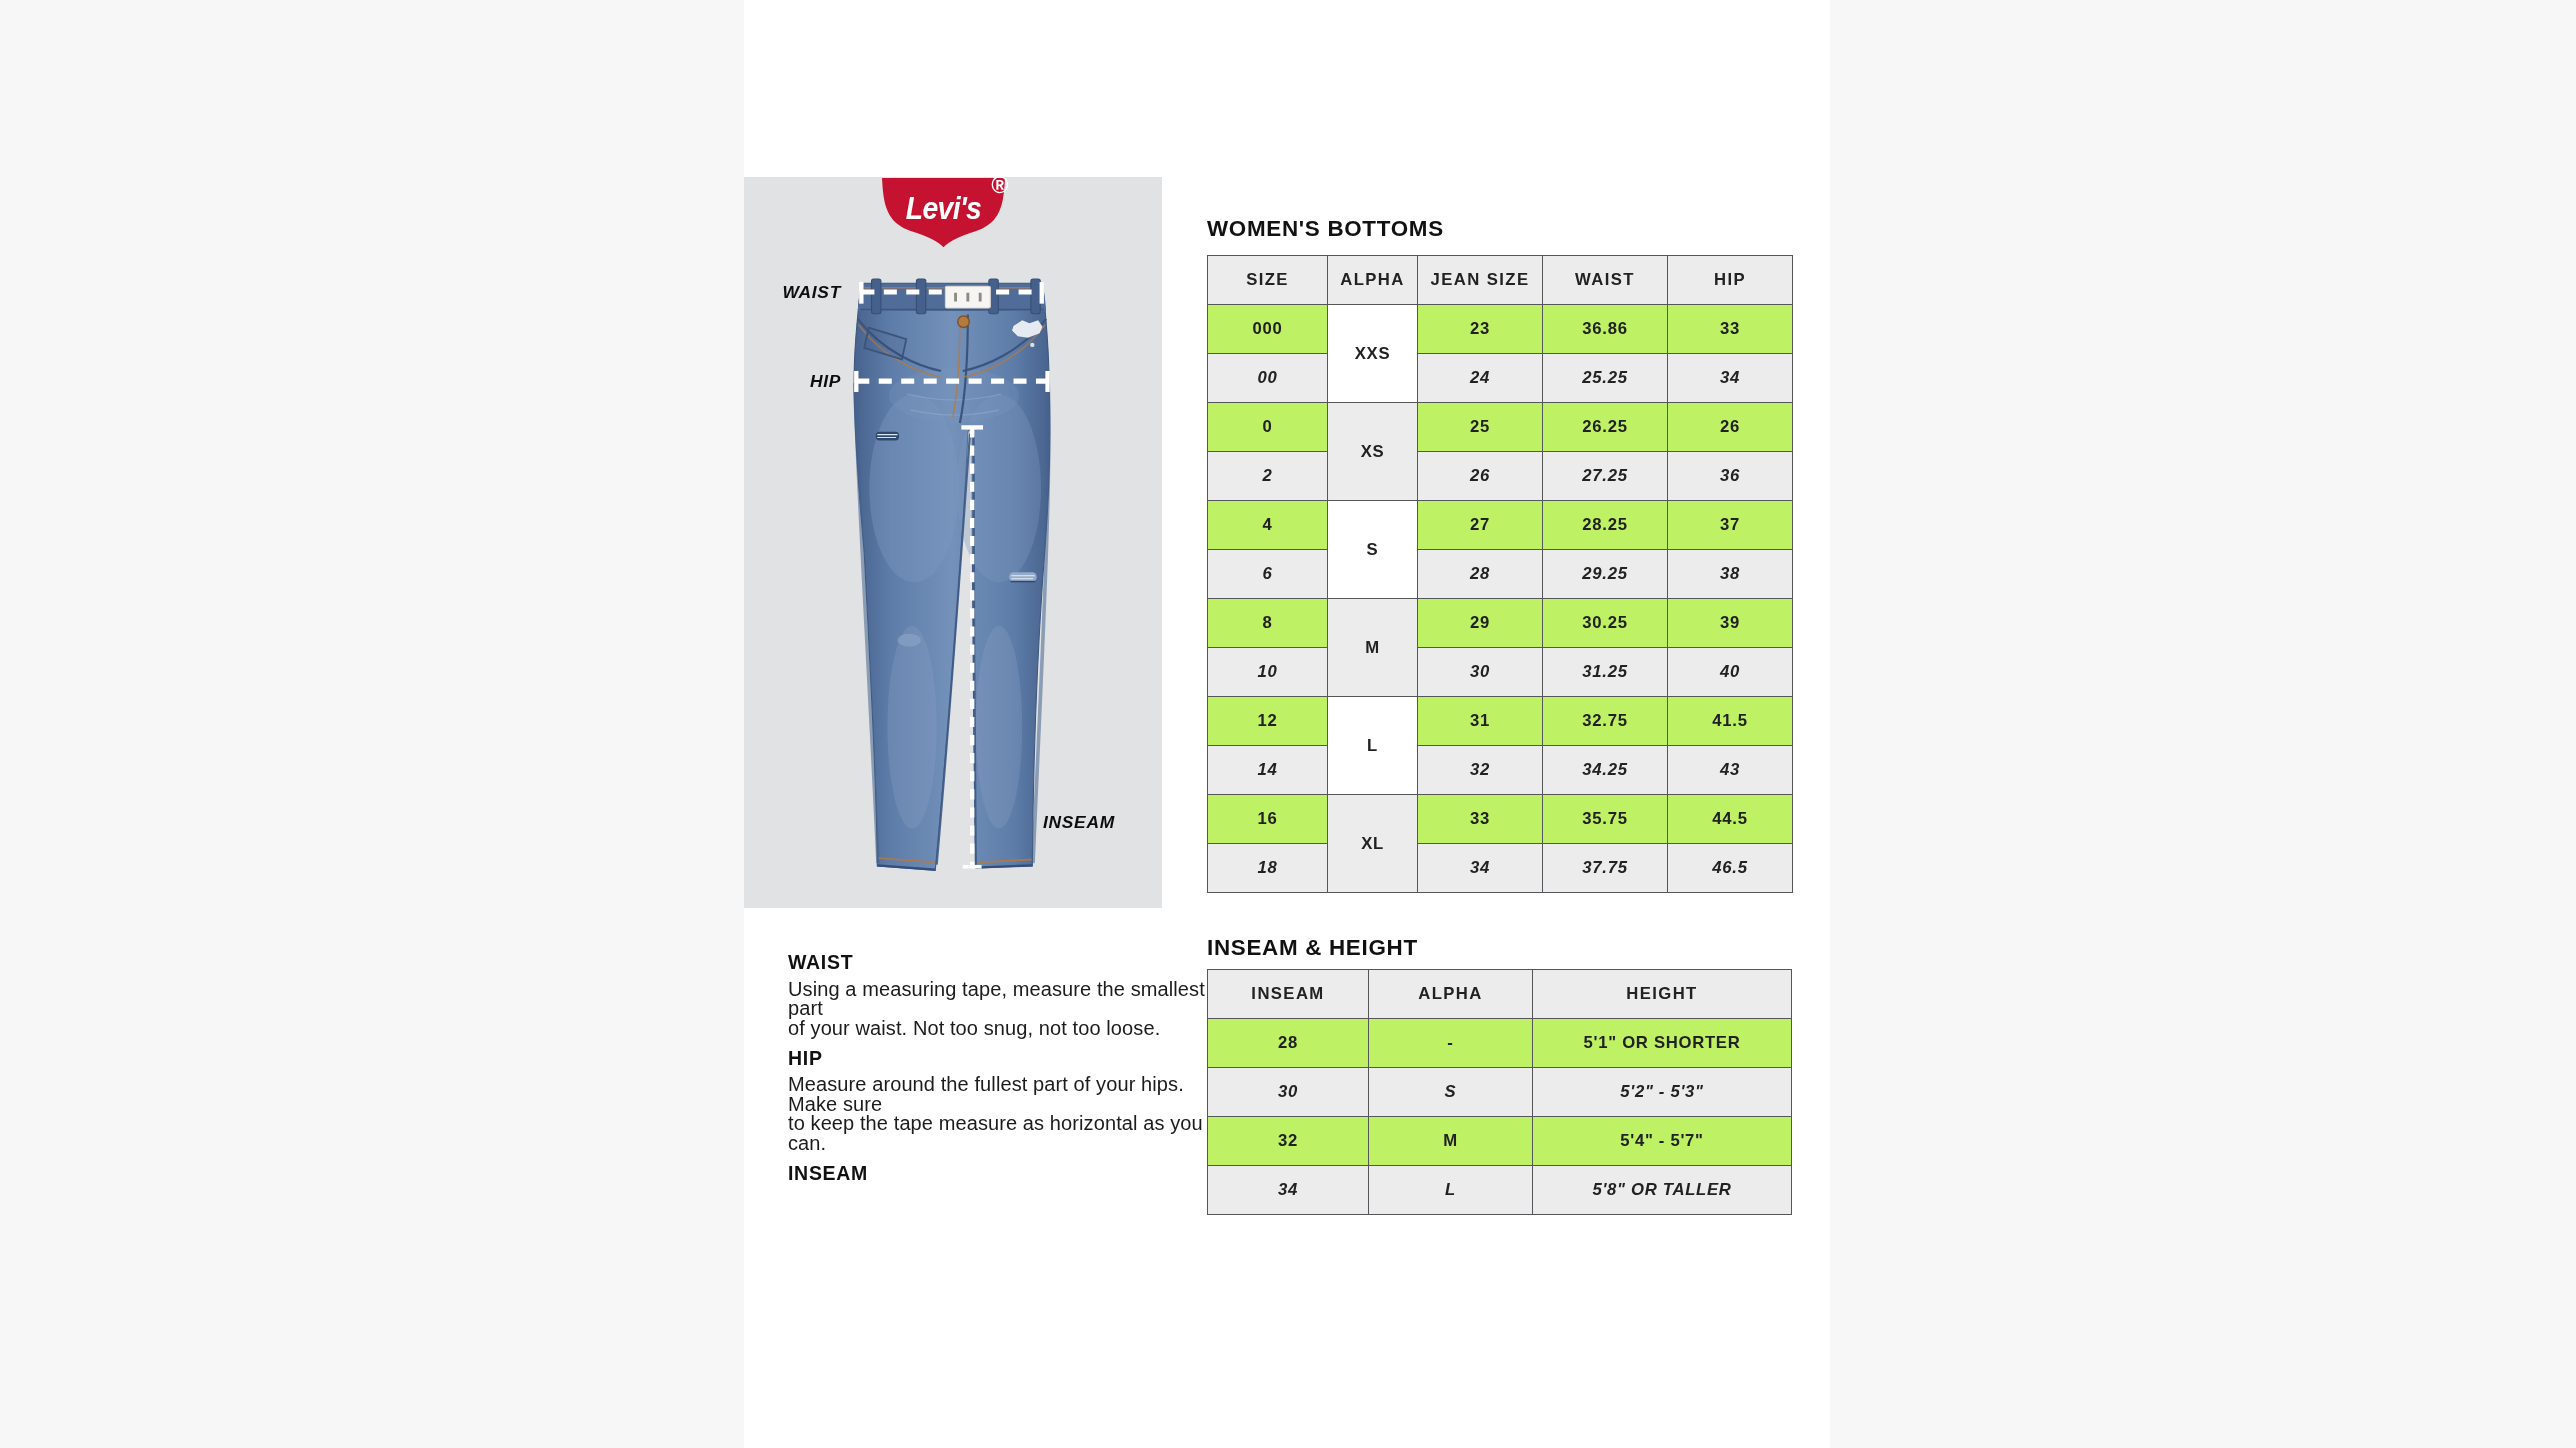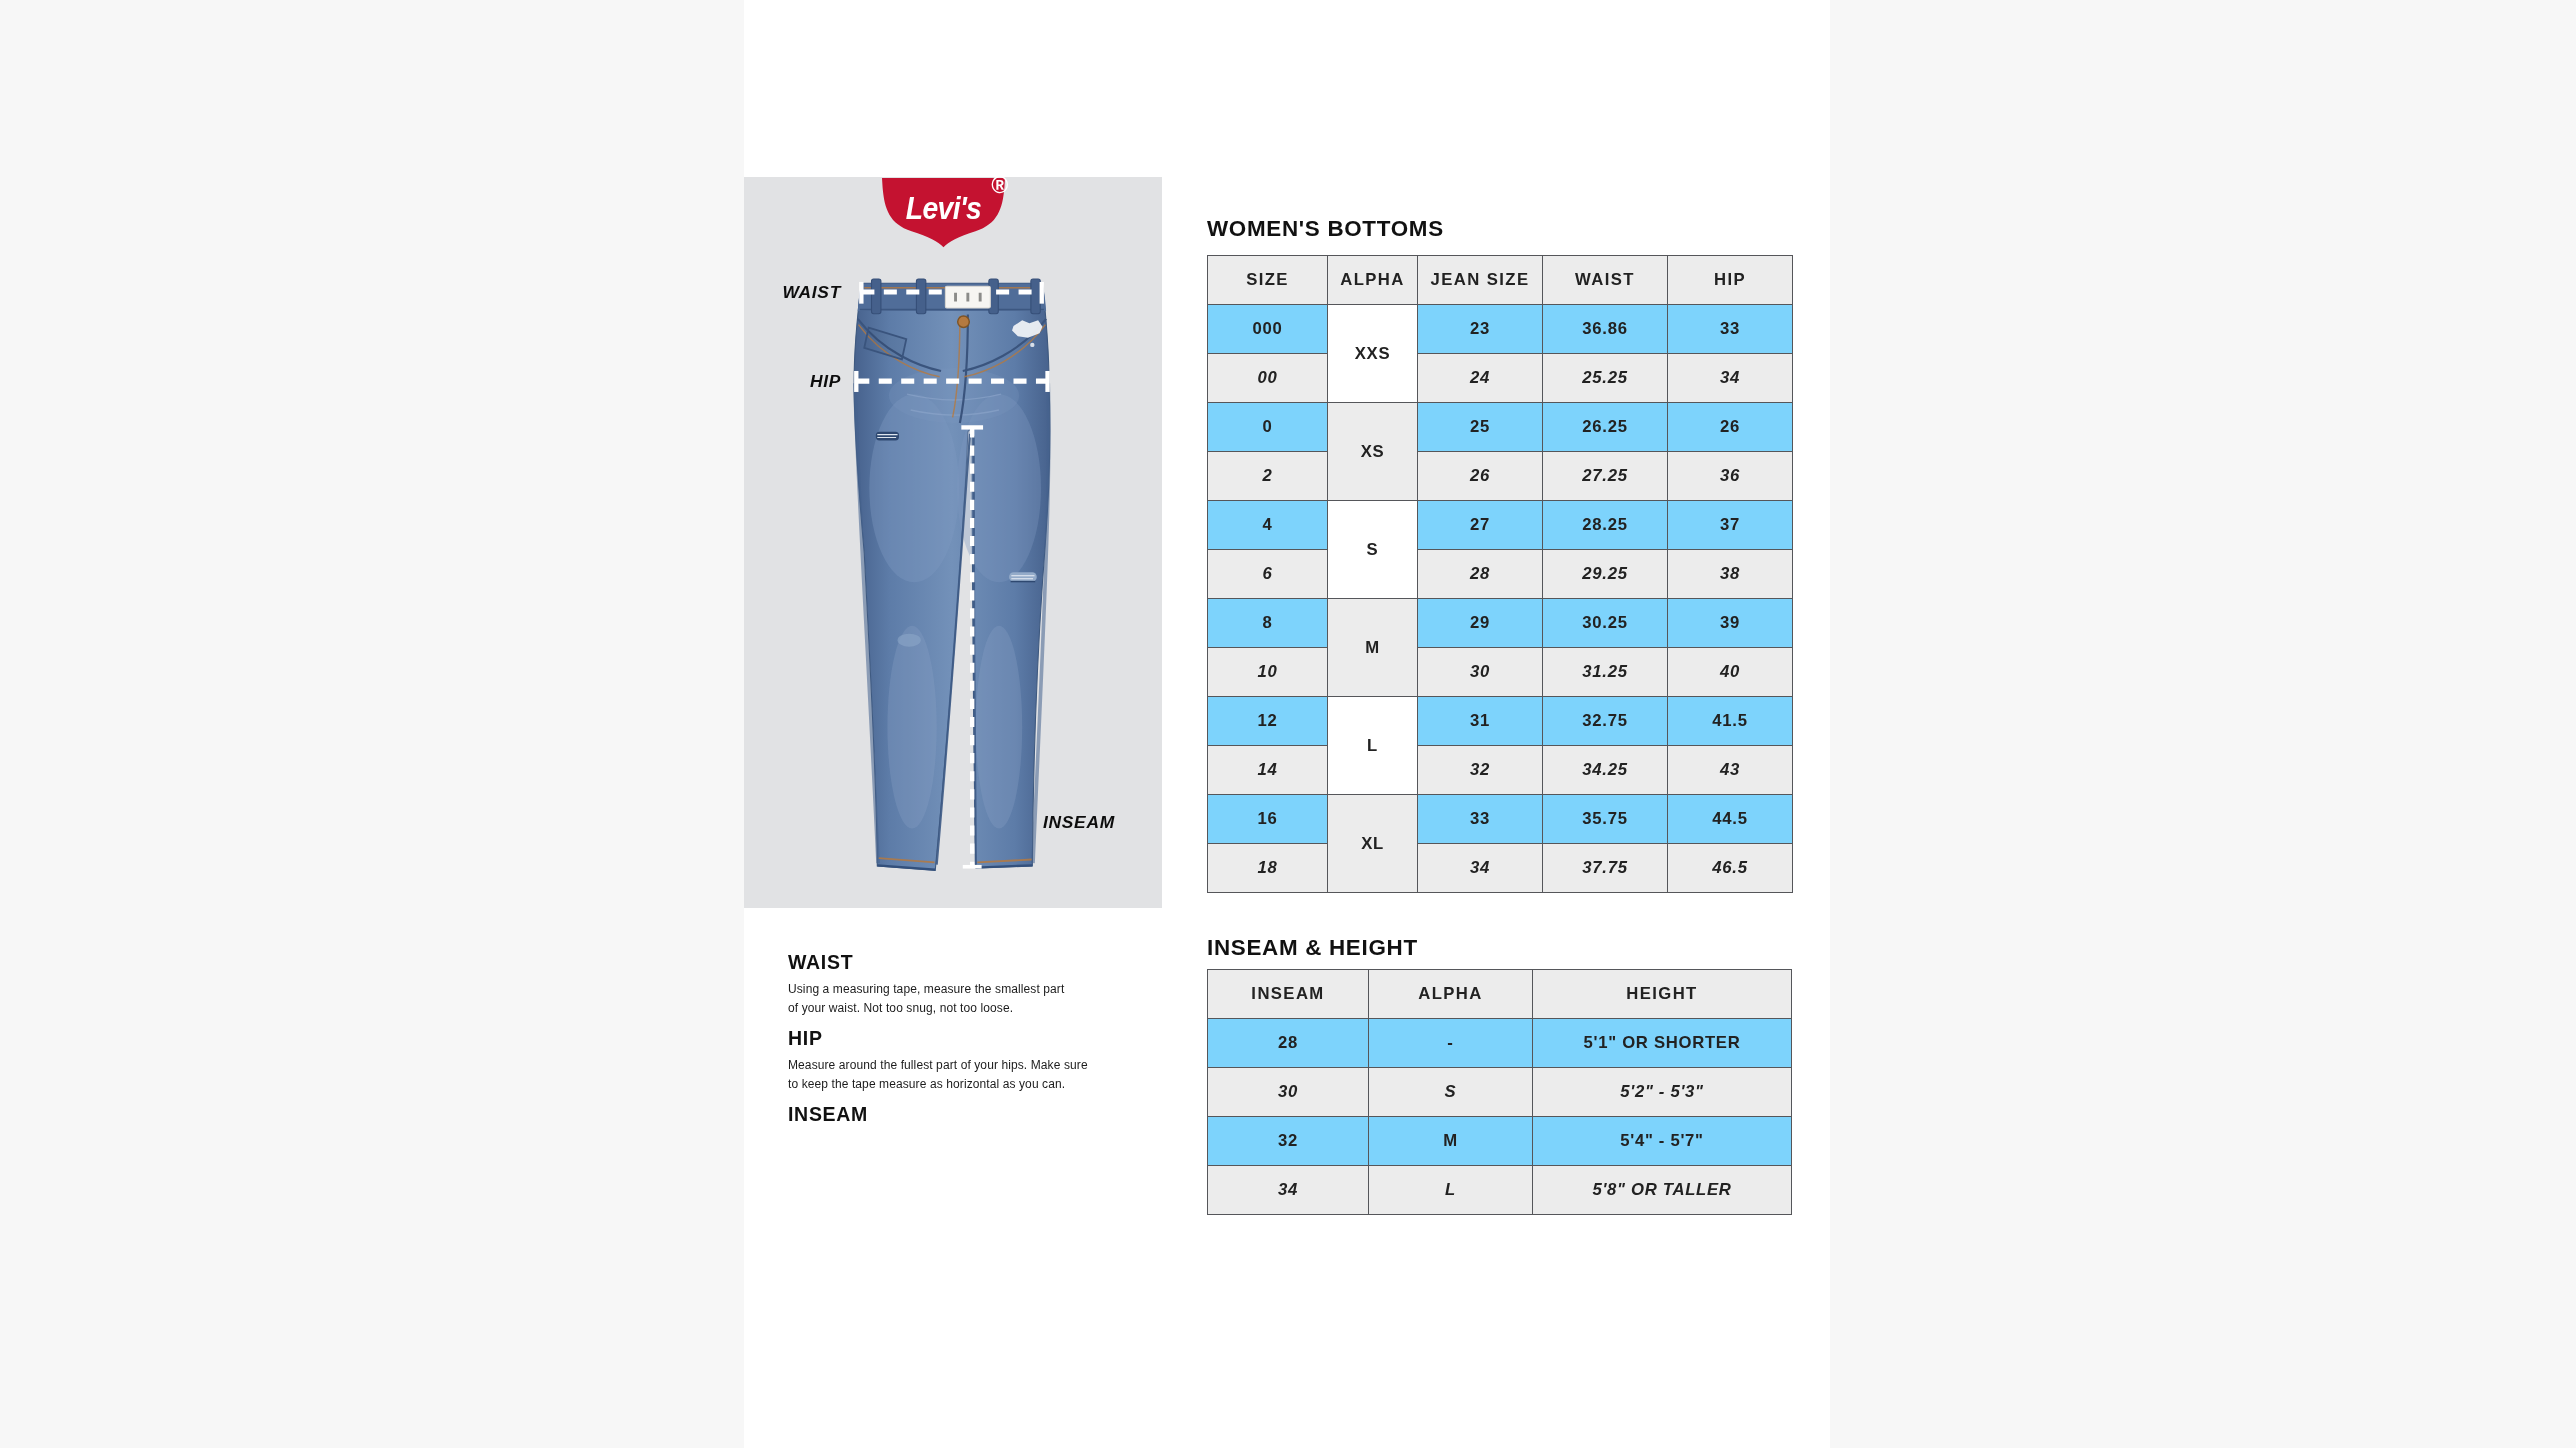--- a/index.html
+++ b/index.html
@@ -19,28 +19,28 @@
   .reg{position:absolute;left:247px;top:-2.9px;font-size:23px;font-weight:bold;color:#ffffff;line-height:23px;}
   .jeans-svg{position:absolute;left:0;top:0;width:418px;height:731px;}
   .m-label{position:absolute;font-weight:800;font-size:17.4px;line-height:19px;color:#0d0d0d;letter-spacing:0.7px;}
   .m-label.waist{left:20px;top:106px;width:77px;text-align:right;}
   .m-label.hip{left:20px;top:195px;width:77px;text-align:right;}
   .m-label.inseam{left:299px;top:636px;}
 
   
   .guide{position:absolute;left:44px;top:951px;width:449px;color:#111;}
   .guide h3{margin:0 0 6.5px 0;font-size:19.5px;line-height:22px;font-weight:800;letter-spacing:0.7px;color:#111;}
-  .guide p{margin:0 0 8.7px 0;font-size:12px;line-height:19.5px;font-weight:400;letter-spacing:0.1px;white-space:pre-line;color:#1c1c1c;}
+  .guide p{margin:0 0 8.7px 0;font-size:20px;line-height:19.5px;font-weight:400;letter-spacing:0.1px;white-space:pre-line;color:#1c1c1c;}
 
   
   .tables-col{position:absolute;left:463px;top:0;width:586px;height:1448px;}
   .section-title{position:absolute;left:0;margin:0;font-size:22.4px;line-height:26px;font-weight:800;letter-spacing:0.7px;color:#111;}
   #title-womens{top:216px;}
   #title-inseam{top:935px;}
-  table.size-table{border-collapse:collapse;table-layout:fixed;position:absolute;left:0;background:#7dd3fc;padding-left:8px;}
+  table.size-table{border-collapse:collapse;table-layout:fixed;position:absolute;left:0;background:#bef264;padding-left:8px;}
   #table-womens{top:255px;width:584px;}
   #table-inseam{top:969px;width:584px;}
   .size-table th,.size-table td{
     border:1.4px solid #55565a;height:48px;padding:0;
     text-align:center;vertical-align:middle;
     font-size:16.7px;font-weight:bold;color:#222;
   }
   .size-table th{background:#ececec;letter-spacing:1.4px;}
   .size-table td{letter-spacing:0.7px;}
   tr.alt td{background:#ececec;font-style:italic;}

